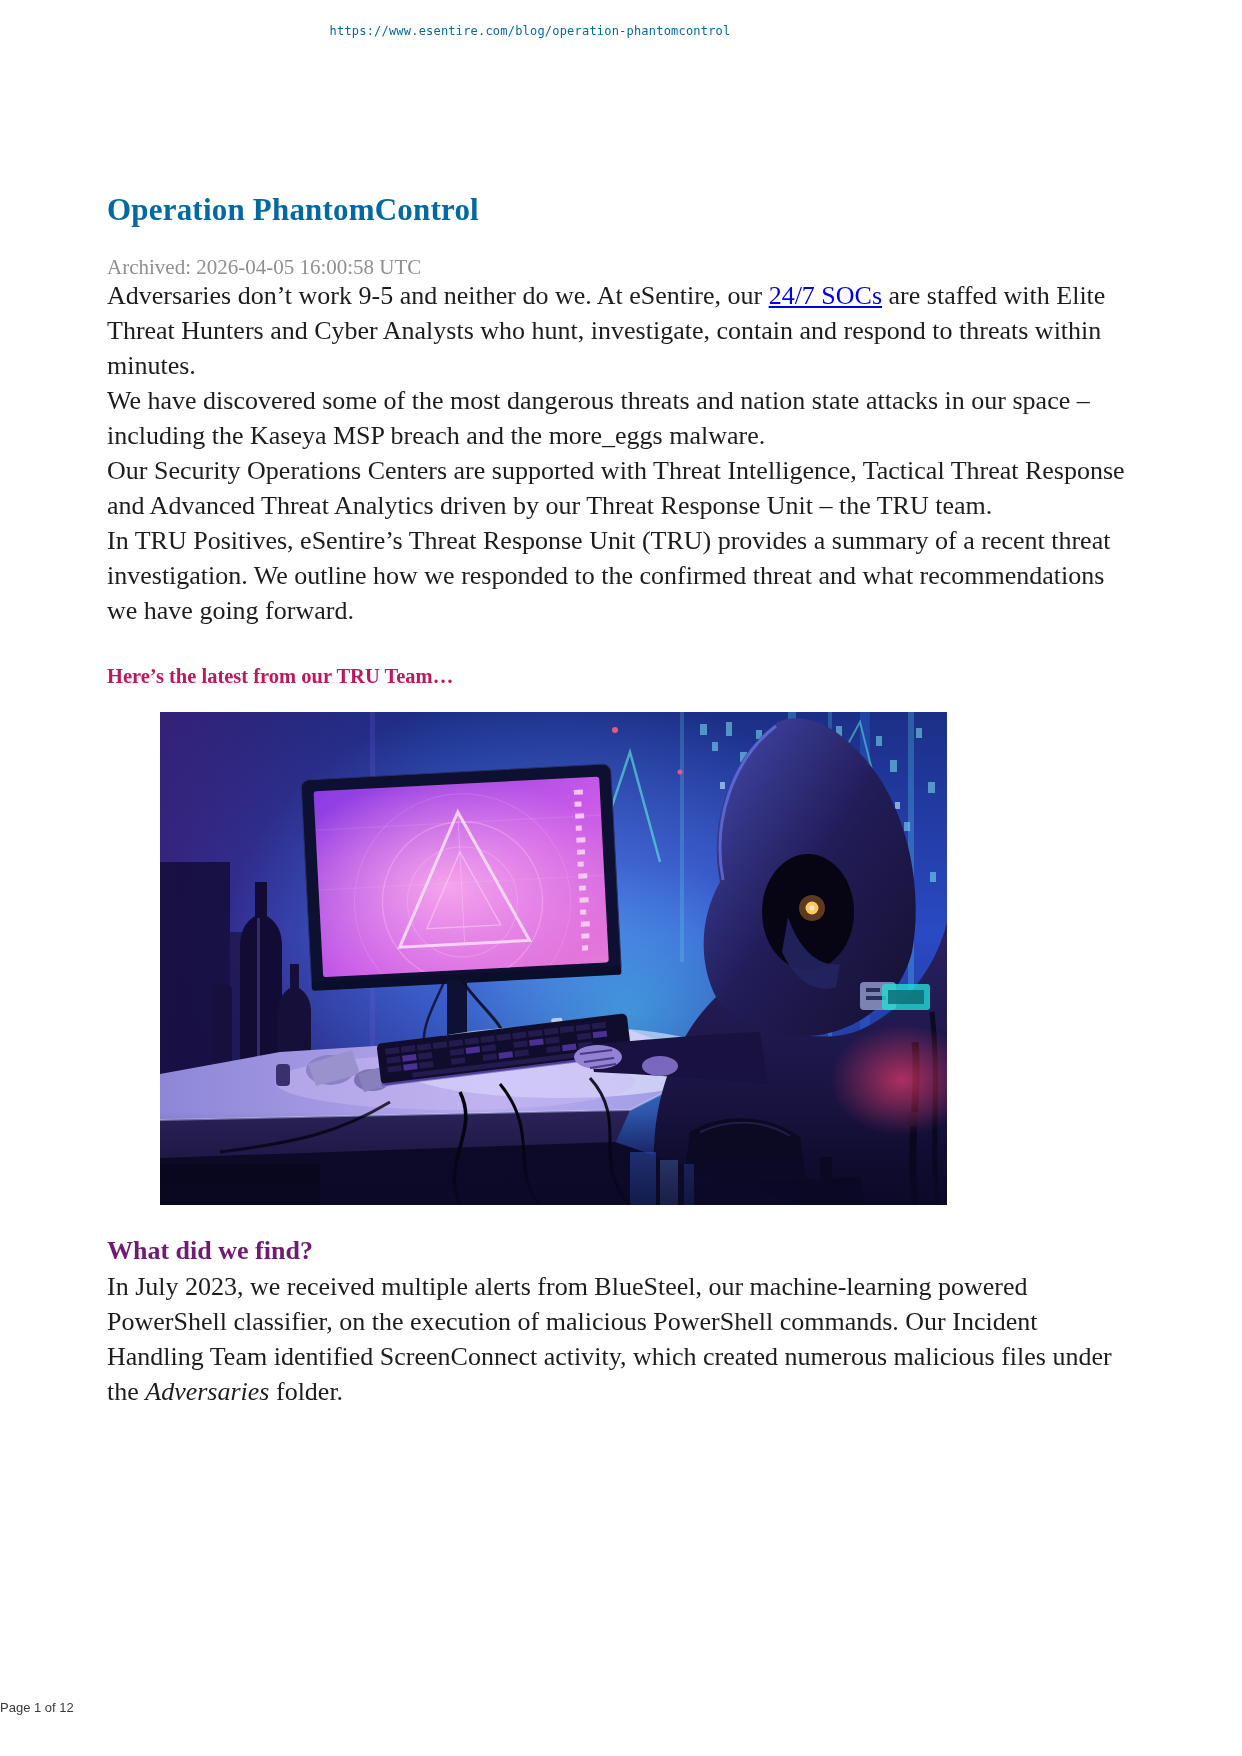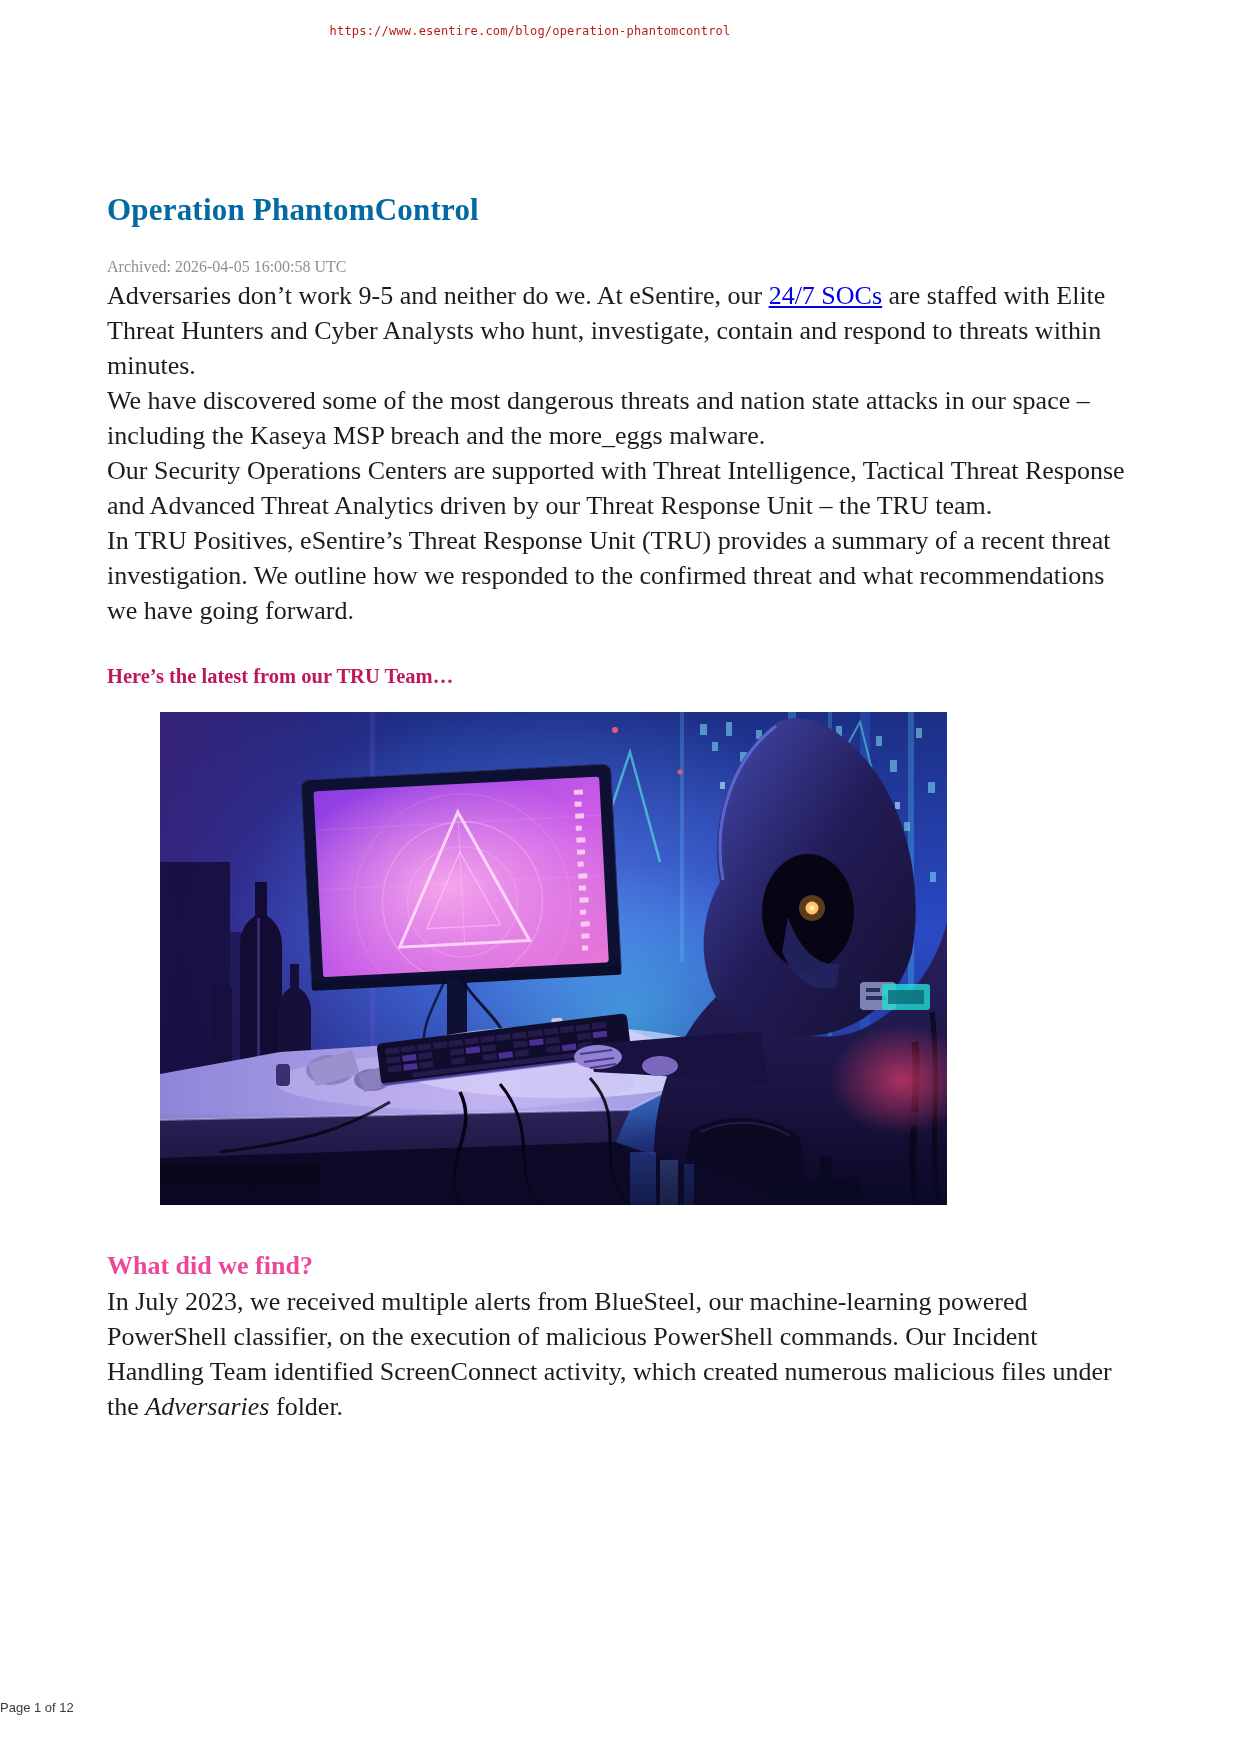--- a/index.html
+++ b/index.html
@@ -8,55 +8,55 @@
     position:relative;
     width:1242px; height:1756px;
     background:#ffffff;
     overflow:hidden;
     font-family:"Liberation Serif", serif;
     color:#1b1b1b;
   }
   .url-header {
     position:absolute; top:24px; left:530px; transform:translateX(-50%);
     font-family:"DejaVu Sans Mono", "Liberation Sans", monospace;
-    font-size:12px; color:#b91c1c; letter-spacing:0.2px; white-space:nowrap;
+    font-size:12px; color:#0369a1; letter-spacing:0.2px; white-space:nowrap;
   }
   .content {
     position:absolute; top:0; left:107px; width:1030px;
   }
   h1.title {
     margin-top:190px;
     font-size:31px; line-height:40px; font-weight:bold; color:#0369a1;
     letter-spacing:0.2px;
   }
   .byline {
     margin-top:43px;
     font-size:19px; line-height:26px; color:#595959;
   }
   .archived {
     margin-top:26px;
-    font-size:16px; line-height:22px; color:#8f8f8f;
+    font-size:21px; line-height:22px; color:#8f8f8f;
   }
   p.body-p {
     font-size:26px; line-height:35px; color:#1c1c1c;
   }
   p.body-p a {
     color:#0000e0; text-decoration:underline; cursor:pointer;
   }
   .tru-heading {
     margin-top:33px;
     font-size:20.5px; line-height:30px; font-weight:bold; color:#be185d;
   }
   .hero {
     margin-top:21px; margin-left:53px;
     width:787px; height:493px; display:block;
   }
   h2.section-heading {
-    margin-top:43px;
-    font-size:26px; line-height:36px; font-weight:bold; color:#ec4899;
+    margin-top:28px;
+    font-size:26px; line-height:36px; font-weight:bold; color:#701a75;
   }
   .page-footer {
     position:absolute; top:1700px; left:0; width:100%;
     font-family:"Liberation Sans", sans-serif;
     font-size:13px; color:#3a3a3a;
   }
 </style>
 </head>
 <body>
 

